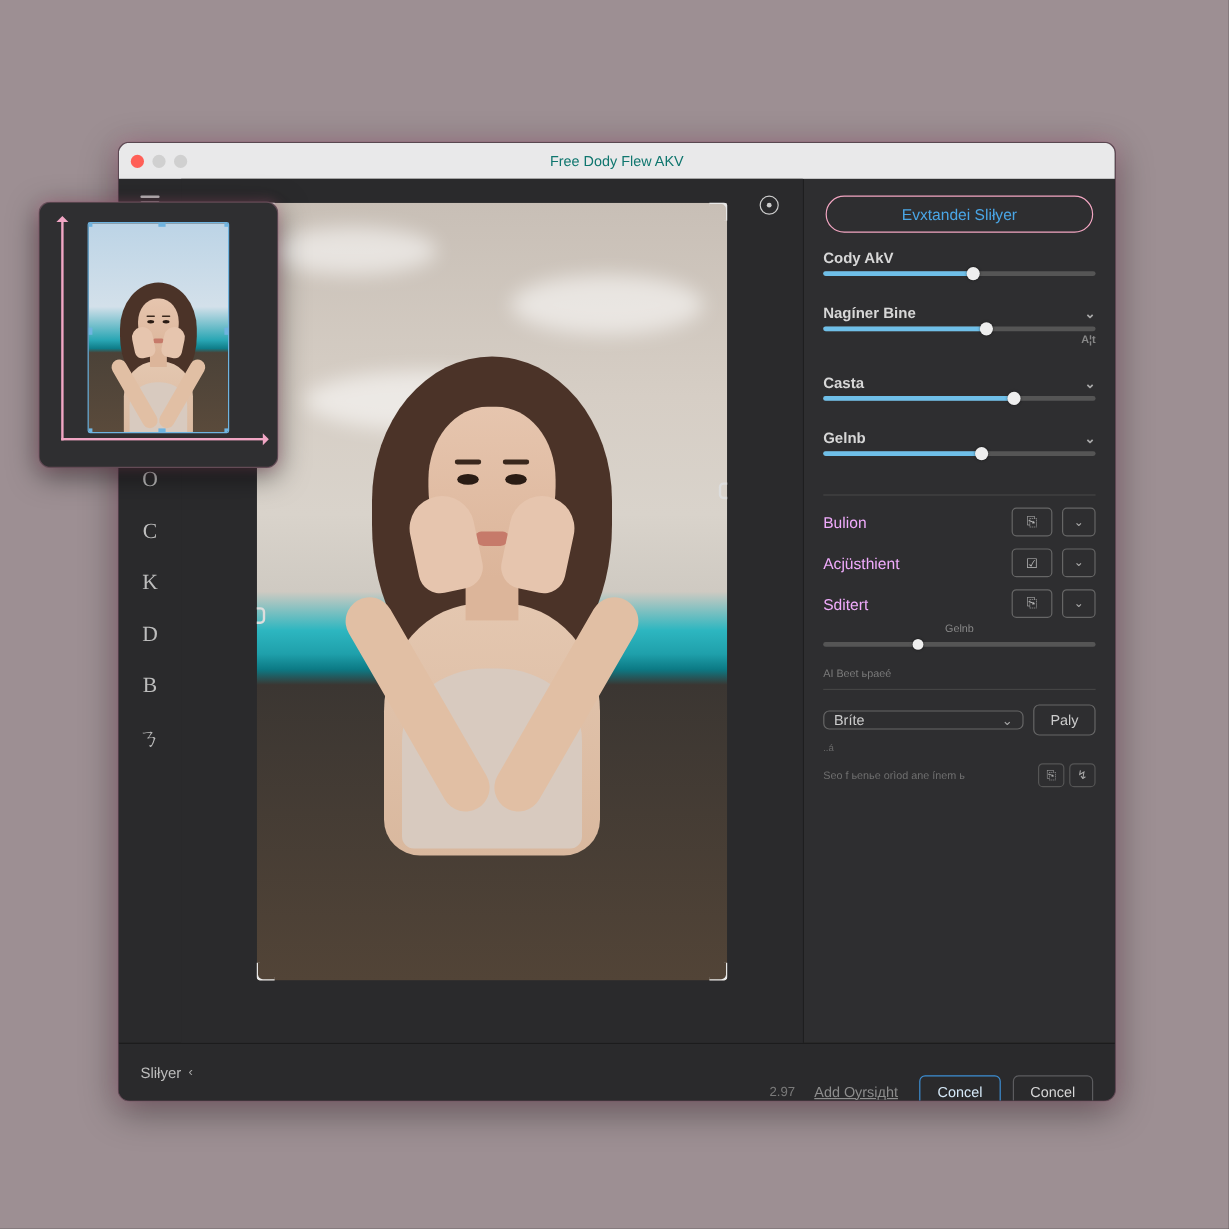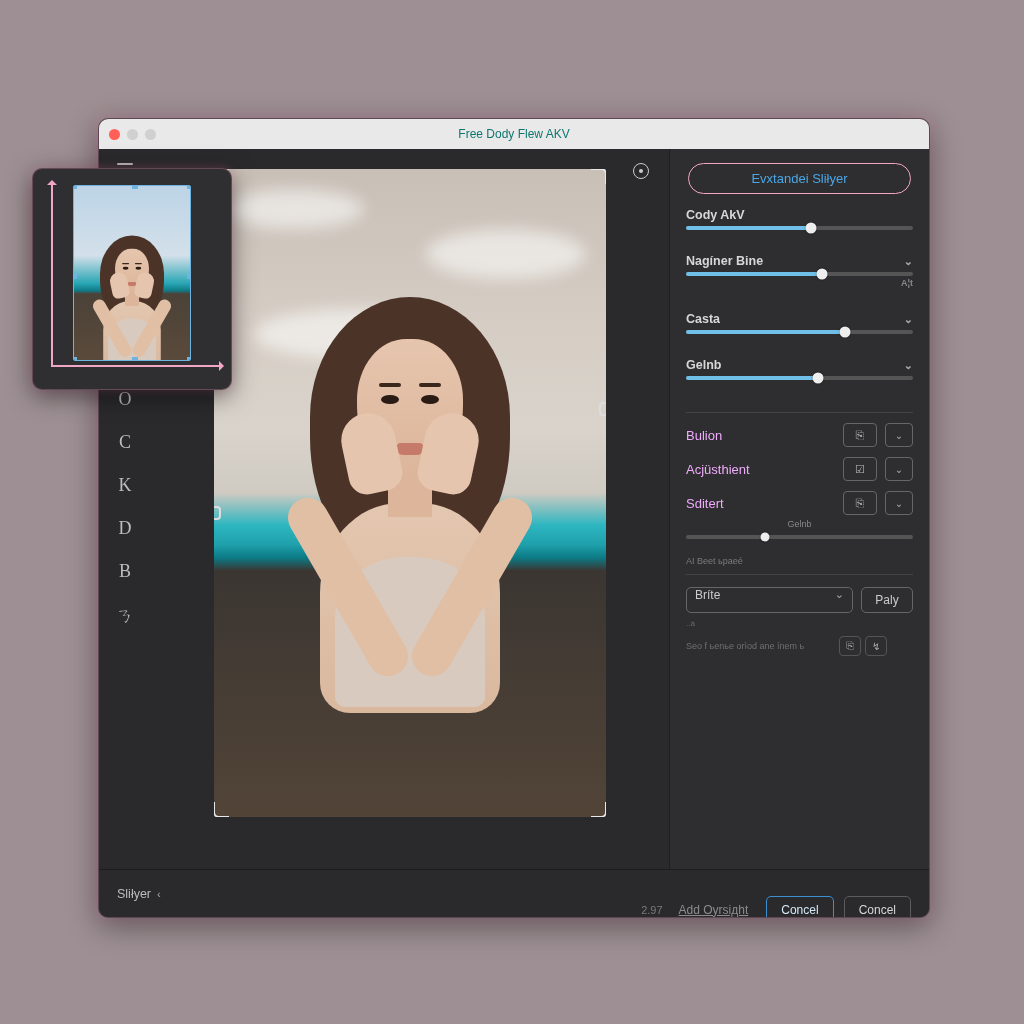--- a/index.html
+++ b/index.html
@@ -151,30 +151,30 @@
   .select-chev {
     width: 28px; height:24px; border:1px solid #666; border-radius:4px;
     display:flex; align-items:center; justify-content:center; color:#aaa; font-size:10px;
   }
   .sub-slider { height:4px; background:#555; border-radius:2px; position:relative; margin-top:4px; }
   .sub-slider .slider-thumb { width:9px; height:9px; }
   .ai-note { font-size:9px; color:#7a7a7a; margin-top:17px; }
 
   .bottom-select-row { display:flex; gap:8px; align-items:center; margin-top:2px; }
   .brite-select {
-    flex:1; height:26px; border:1px solid #666; border-radius:5px;
-    display:flex; align-items:flex-start; justify-content:space-between; padding:0 8px;
+    flex:1; height:16px; border:1px solid #666; border-radius:5px;
+    display:flex; align-items:flex-end; justify-content:space-between; padding:0 8px;
     color:#ccc; font-size:12px;
   }
   .play-btn {
     width:52px; height:26px; border:1px solid #666; border-radius:5px;
     display:flex; align-items:center; justify-content:center; color:#ccc; font-size:12px;
   }
   .micro { font-size:8px; color:#6a6a6a; margin-top:6px; }
-  .small-text { font-size:9px; color:#6f6f6f; margin-top:8px; display:flex; align-items:center;gap:35px; }
+  .small-text { font-size:9px; color:#6f6f6f; margin-top:8px; display:flex; justify-content:space-between; align-items:center;gap:35px; }
   .tiny-icon-box { width:22px; height:20px; border:1px solid #555; border-radius:4px; display:inline-flex; align-items:center; justify-content:center; font-size:10px; color:#aaa; }
 
   .footer {
     height: 48px; border-top:1px solid #1c1c1d; background:#2a2a2c;
     display:flex; align-items:center; padding:0 18px;
     justify-content: space-between;
     color:#bcbcbc; font-size:12.5px;
   }
   .footer-left { display:flex; align-items:center; gap:6px; }
   .footer-right { display:flex; align-items:center; gap:10px;margin-top:32px; }

